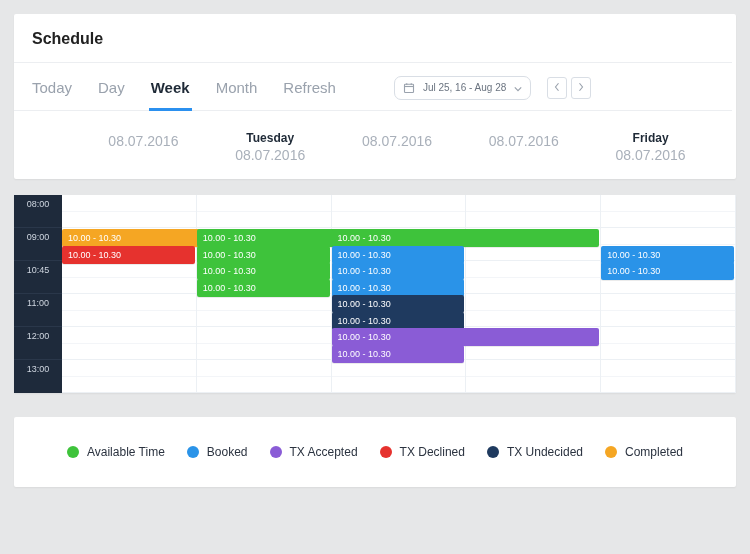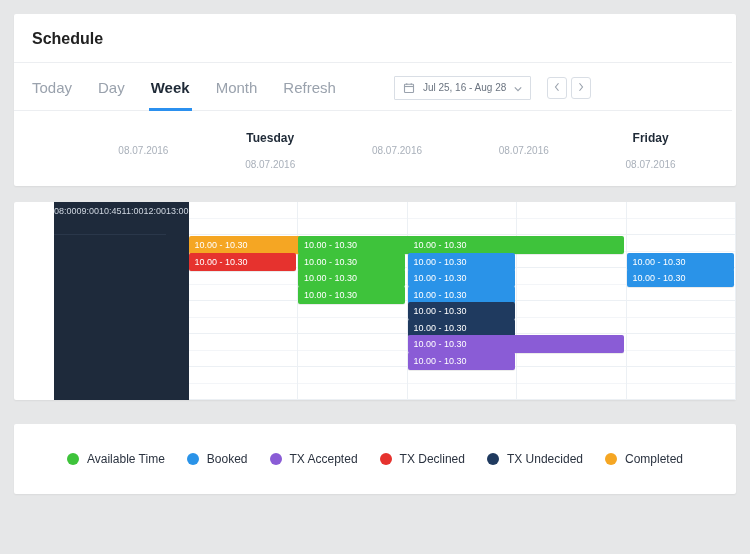--- a/index.html
+++ b/index.html
@@ -29,47 +29,47 @@
   .tabs { display: flex; gap: 26px; align-items: center; }
   .tab { color: #9aa2ad; font-size: 15px; cursor: pointer; padding: 6px 0; position: relative; }
   .tab.active { color: #1f2a37; font-weight: 700; }
   .tab.active::after {
     content: ""; position: absolute; left: -2px; right: -2px; bottom: -9px;
     height: 3px; background: #2b90ef;
   }
   .spacer { flex: 0 0 46px; }
   .range-btn {
     display: inline-flex; align-items: center; gap: 8px;
-    border: 1px solid #d9dee5; border-radius: 1px;
+    border: 1px solid #d9dee5; border-radius: 7px;
     padding: 5px 8px; color: #6b7480; font-size: 10px; cursor: pointer;
     background: #fff;
   }
   .range-btn .cal { width: 12px; height: 12px; display: inline-block; }
   .range-btn .chev { width: 8px; height: 8px; display: inline-block; }
   .nav-btns { display: flex; gap: 4px; margin-left: 10px; }
   .nav-btn {
     width: 20px; height: 22px; border: 1px solid #d9dee5; border-radius: 3px;
     background: #fff; display: flex; align-items: center; justify-content: center;
     cursor: pointer;
   }
   .nav-btn svg { width: 6px; height: 10px; }
 
   
   .days-row { display: flex; padding: 20px 0 16px 0; }
   .time-spacer { flex: 0 0 48px; }
   .day-col { flex: 1; text-align: center; }
   .day-name { font-weight: 700; color: #1f2a37; font-size: 12px; }
-  .day-date { color: #a9b0ba; font-size: 10px; margin-top: 14px; }
+  .day-date { color: #a9b0ba; font-size: 14px; margin-top: 2px; }
 
   
   .grid-wrap { margin-top: 16px; position: relative; }
   .grid { display: flex; width: 100%; }
   .time-col {
     flex: 0 0 48px; background: #1e2a3b; color: #cfd6e0;
-    display: flex; flex-direction: row; margin-left: 40px;
+    display: flex; flex-direction: column;
   }
   .time-cell {
     height: 33px; font-size: 9px; display: flex; align-items: flex-start;
     justify-content: center; padding-top: 4px; border-bottom: 1px solid #2a374a;
   }
   .time-cell:last-child { border-bottom: none; }
   .body-cols { flex: 1; display: flex; background: #fff; position: relative; }
   .bcol { flex: 1; border-right: 1px solid #ecf0f4; display: flex; flex-direction: column; }
   .bcol:last-child { border-right: none; }
   .slot { height: 16.5px; border-bottom: 1px solid #f3f5f8; }

